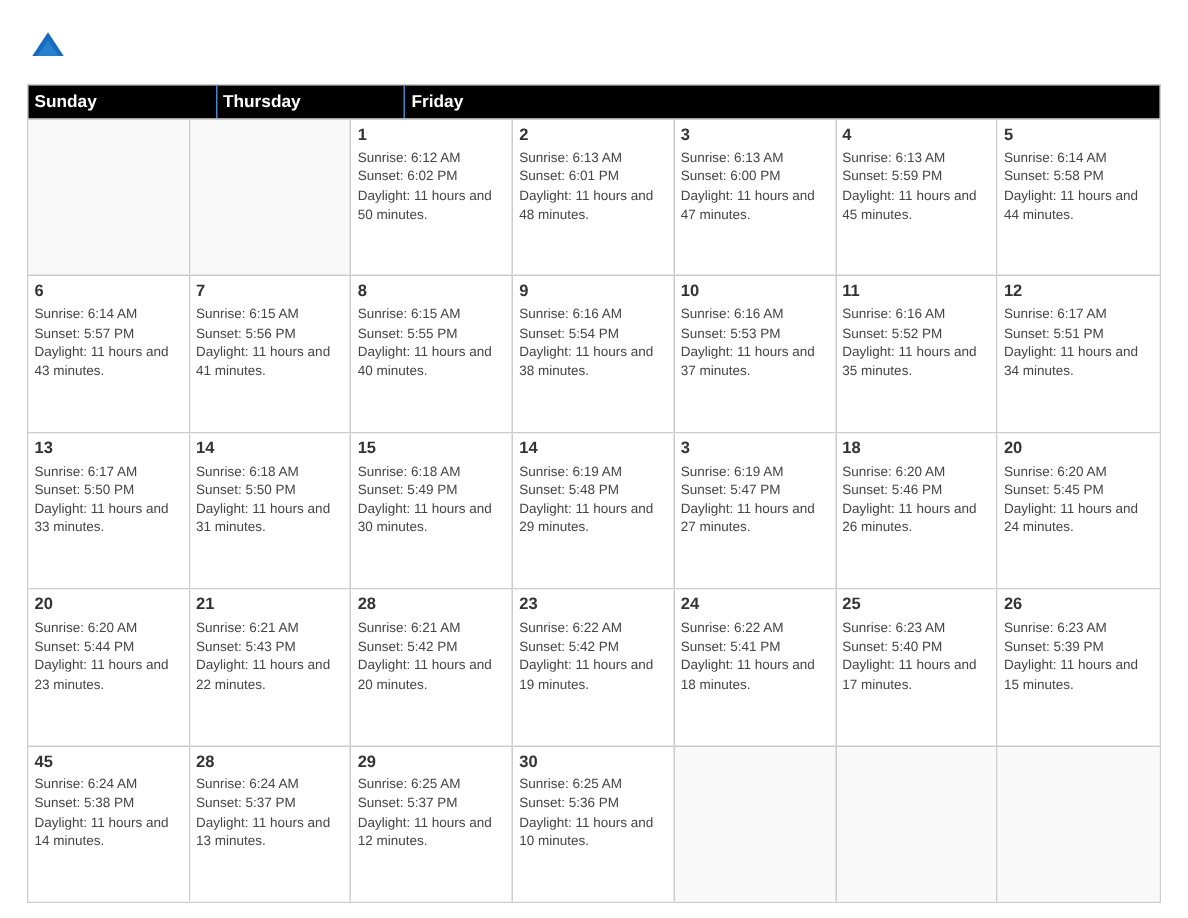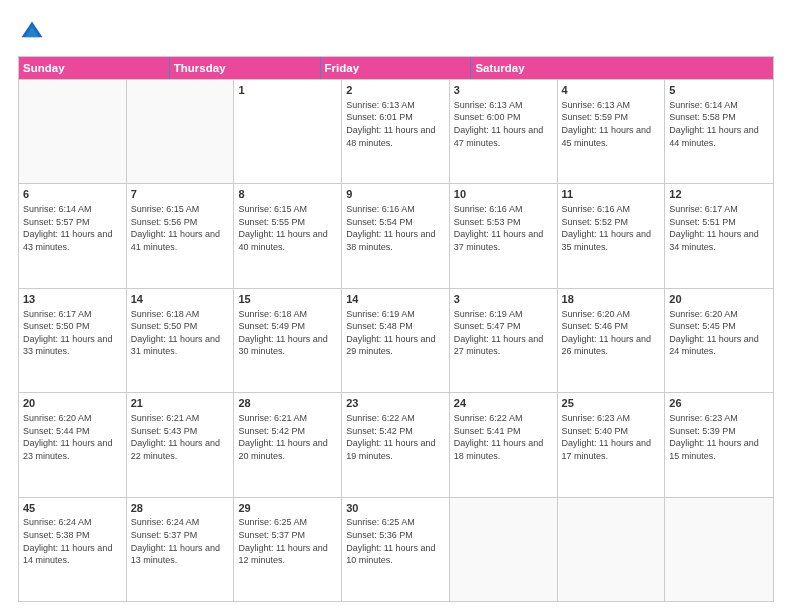--- a/index.html
+++ b/index.html
@@ -62,22 +62,22 @@
       margin-top: 2px;
     }
     .calendar {
       flex: 1;
       display: flex;
       flex-direction: column;
       border: 1px solid #ccc;
     }
     .cal-header-row {
       display: grid;
-      grid-template-columns: repeat(5, 1fr);
-      background: #ec4899;
+      grid-template-columns: repeat(6, 1fr);
+      background: #000000;
     }
     .cal-header-cell {
       color: #fff;
       font-size: 11.5px;
       font-weight: bold;
       padding: 5px 4px;
       text-align: left;
       border-right: 1px solid #4a85c9;
     }
     .cal-header-cell:last-child { border-right: none; }
@@ -135,28 +135,28 @@
       <div class="month-title"></div>
       <div class="location"></div>
     </div>
   </div>
 
   <div class="calendar">
     <div class="cal-header-row">
     <div class="cal-header-cell">Sunday</div>
         <div class="cal-header-cell">Thursday</div>
         <div class="cal-header-cell">Friday</div>
-        <div class="cal-header-cell">Saturday</div>
       </div>
     <div class="cal-body">
     <div class="cal-week">
           <div class="cal-cell empty"></div>
           <div class="cal-cell empty"></div>
           <div class="cal-cell">
             <span class="day-num">1</span>
+            <div class="cell-text">Sunrise: 6:12 AM<br>Sunset: 6:02 PM<br>Daylight: 11 hours and 50 minutes.</div>
           </div>
           <div class="cal-cell">
             <span class="day-num">2</span>
             <div class="cell-text">Sunrise: 6:13 AM<br>Sunset: 6:01 PM<br>Daylight: 11 hours and 48 minutes.</div>
           </div>
           <div class="cal-cell">
             <span class="day-num">3</span>
             <div class="cell-text">Sunrise: 6:13 AM<br>Sunset: 6:00 PM<br>Daylight: 11 hours and 47 minutes.</div>
           </div>
           <div class="cal-cell">

